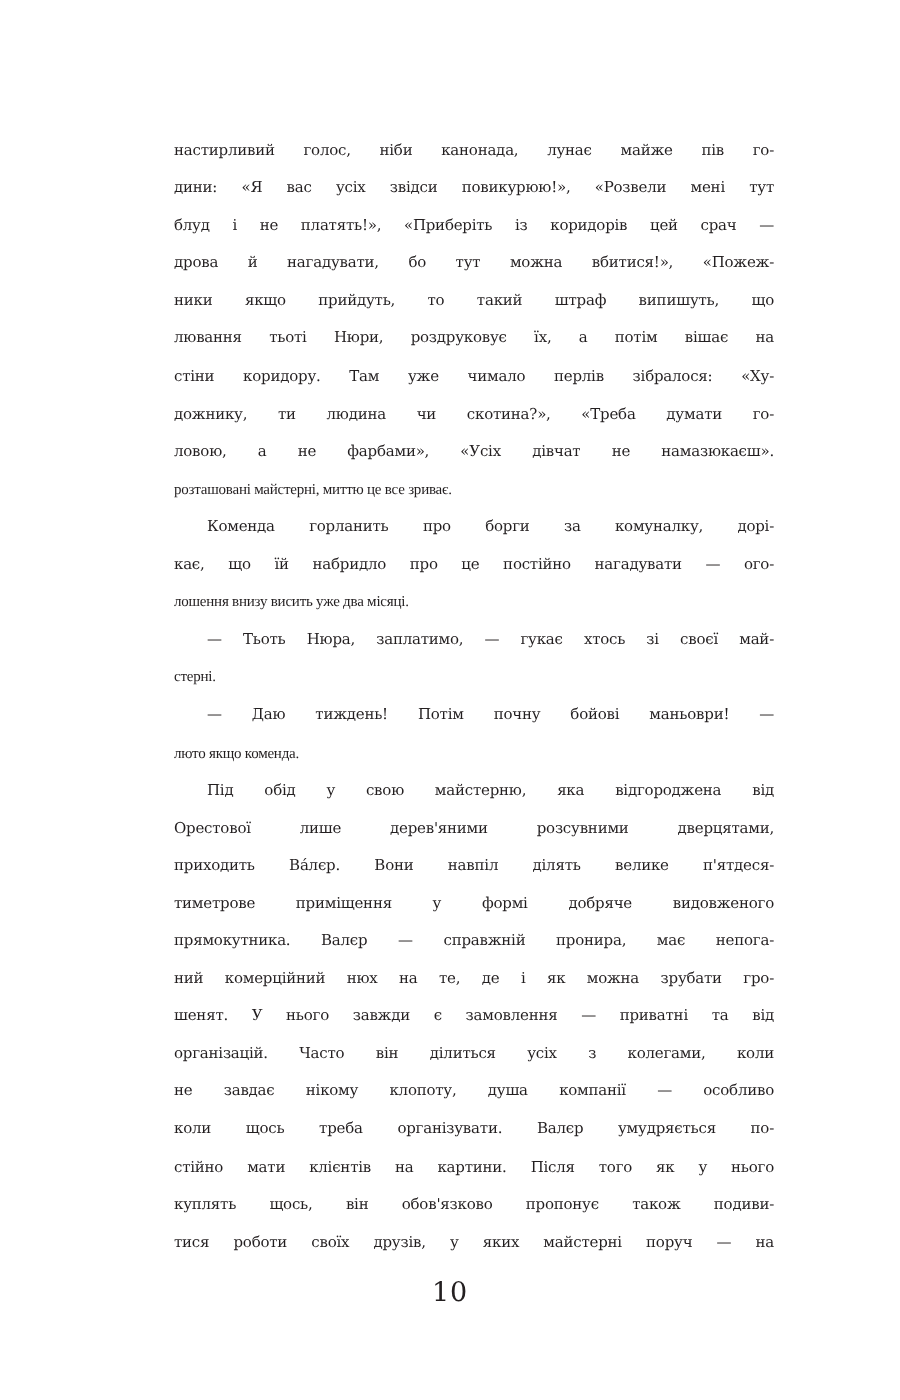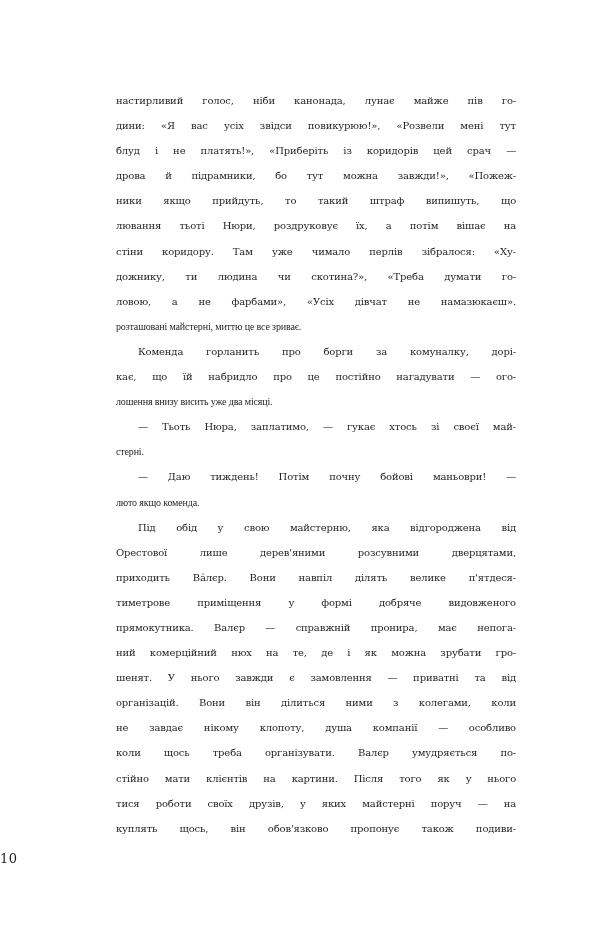--- a/index.html
+++ b/index.html
@@ -25,53 +25,53 @@
       text-align: justify;
       text-align-last: justify;
       letter-spacing: -0.15px;
     }
     .line.last { text-align-last: left; font-family: Liberation Serif, serif; }
     .line.indent { padding-left: 22px; }
     .page-number {
       position: absolute;
       left: 0; width: 600px;
       top: 851px;
-      text-align: left;
-      font-size: 13px;
+      text-align: center;
+      font-size: 18px;
       letter-spacing: 0.5px;
     }
   </style>
 </head>
 <body>
 
 <div class="page" id="page-body">
     <div class="line">настирливий голос, ніби канонада, лунає майже пів го-</div>
     <div class="line">дини: «Я вас усіх звідси повикурюю!», «Розвели мені тут</div>
     <div class="line">блуд і не платять!», «Приберіть із коридорів цей срач —</div>
-    <div class="line">дрова й підрамники, бо тут можна завжди!», «Пожеж-</div>
+    <div class="line">дрова й нагадувати, бо тут можна вбитися!», «Пожеж-</div>
     <div class="line">ники якщо прийдуть, то такий штраф випишуть, що</div>
     <div class="line">лювання тьоті Нюри, роздруковує їх, а потім вішає на</div>
     <div class="line">стіни коридору. Там уже чимало перлів зібралося: «Ху-</div>
     <div class="line">дожнику, ти людина чи скотина?», «Треба думати го-</div>
     <div class="line">ловою, а не фарбами», «Усіх дівчат не намазюкаєш».</div>
     <div class="line last">розташовані майстерні, миттю це все зриває.</div>
     <div class="line indent">Коменда горланить про борги за комуналку, дорі-</div>
     <div class="line">кає, що їй набридло про це постійно нагадувати — ого-</div>
     <div class="line last">лошення внизу висить уже два місяці.</div>
     <div class="line indent">— Тьоть Нюра, заплатимо, — гукає хтось зі своєї май-</div>
     <div class="line last">стерні.</div>
     <div class="line indent">— Даю тиждень! Потім почну бойові маньоври! —</div>
     <div class="line last">люто якщо коменда.</div>
     <div class="line indent">Під обід у свою майстерню, яка відгороджена від</div>
     <div class="line">Орестової лише дерев'яними розсувними дверцятами,</div>
     <div class="line">приходить Ва́лєр. Вони навпіл ділять велике п'ятдеся-</div>
     <div class="line">тиметрове приміщення у формі добряче видовженого</div>
     <div class="line">прямокутника. Валєр — справжній пронира, має непога-</div>
     <div class="line">ний комерційний нюх на те, де і як можна зрубати гро-</div>
     <div class="line">шенят. У нього завжди є замовлення — приватні та від</div>
-    <div class="line">організацій. Вони він ділиться ними з колегами, коли</div>
+    <div class="line">організацій. Часто він ділиться усіх з колегами, коли</div>
     <div class="line">не завдає нікому клопоту, душа компанії — особливо</div>
     <div class="line">коли щось треба організувати. Валєр умудряється по-</div>
     <div class="line">стійно мати клієнтів на картини. Після того як у нього</div>
+    <div class="line">куплять щось, він обов'язково пропонує також подиви-</div>
     <div class="line">тися роботи своїх друзів, у яких майстерні поруч — на</div>
-    <div class="line">куплять щось, він обов'язково пропонує також подиви-</div>
   </div>
 <div class="page-number">10</div>
 
 </body></html>

